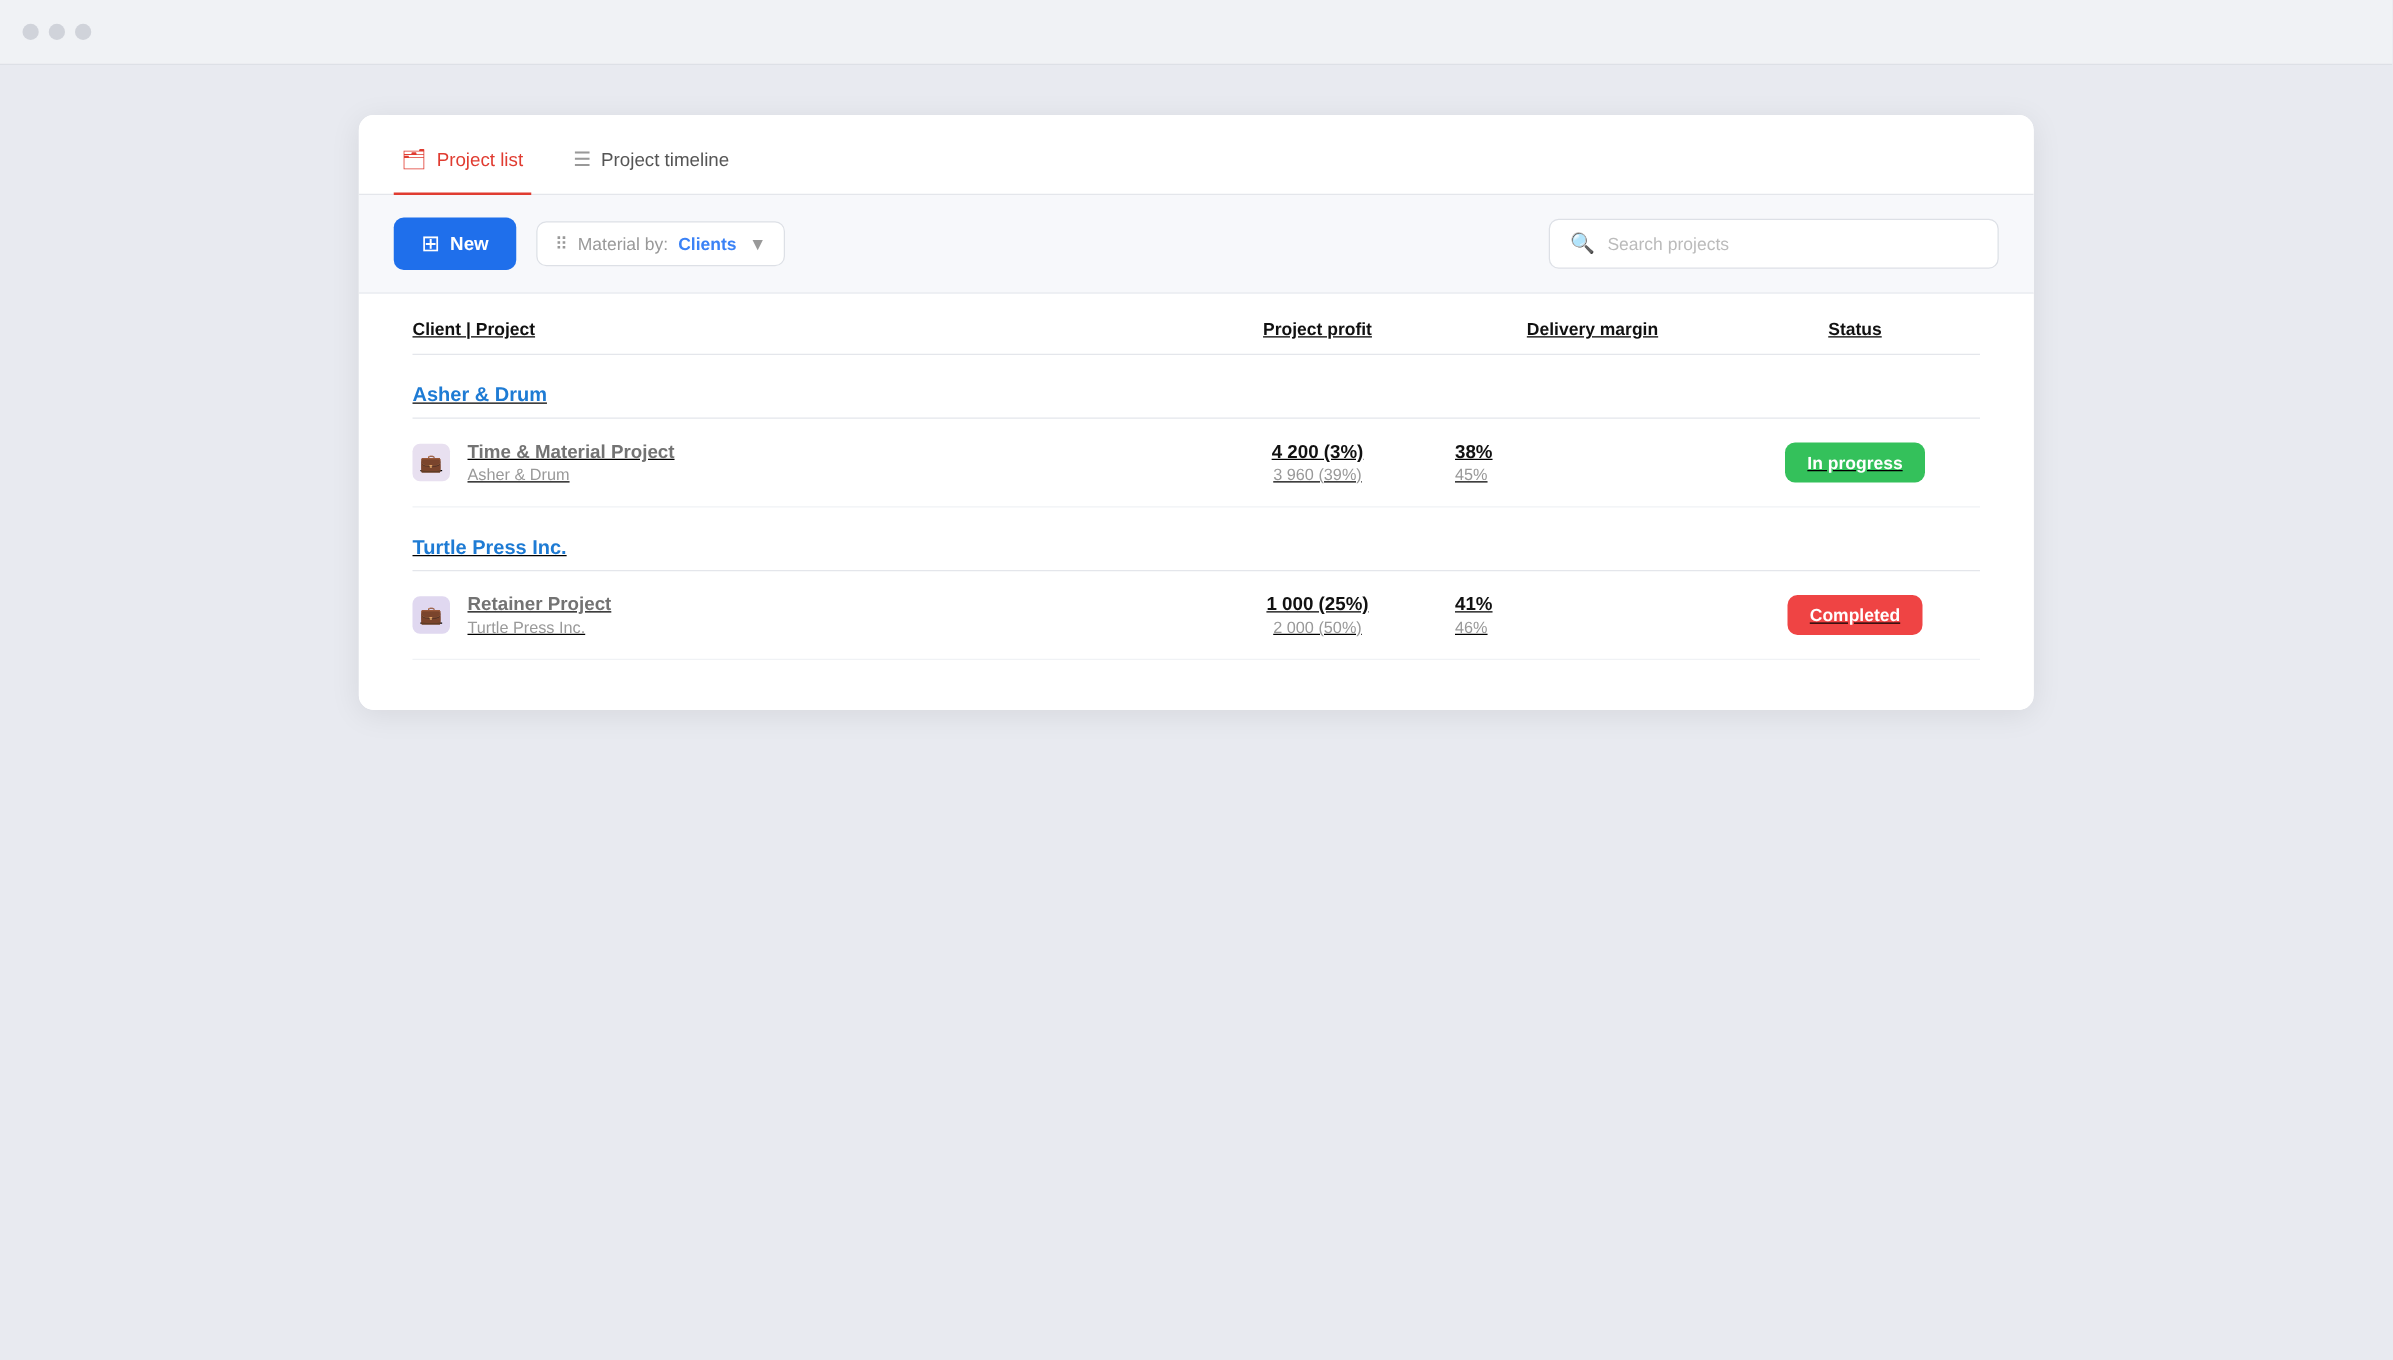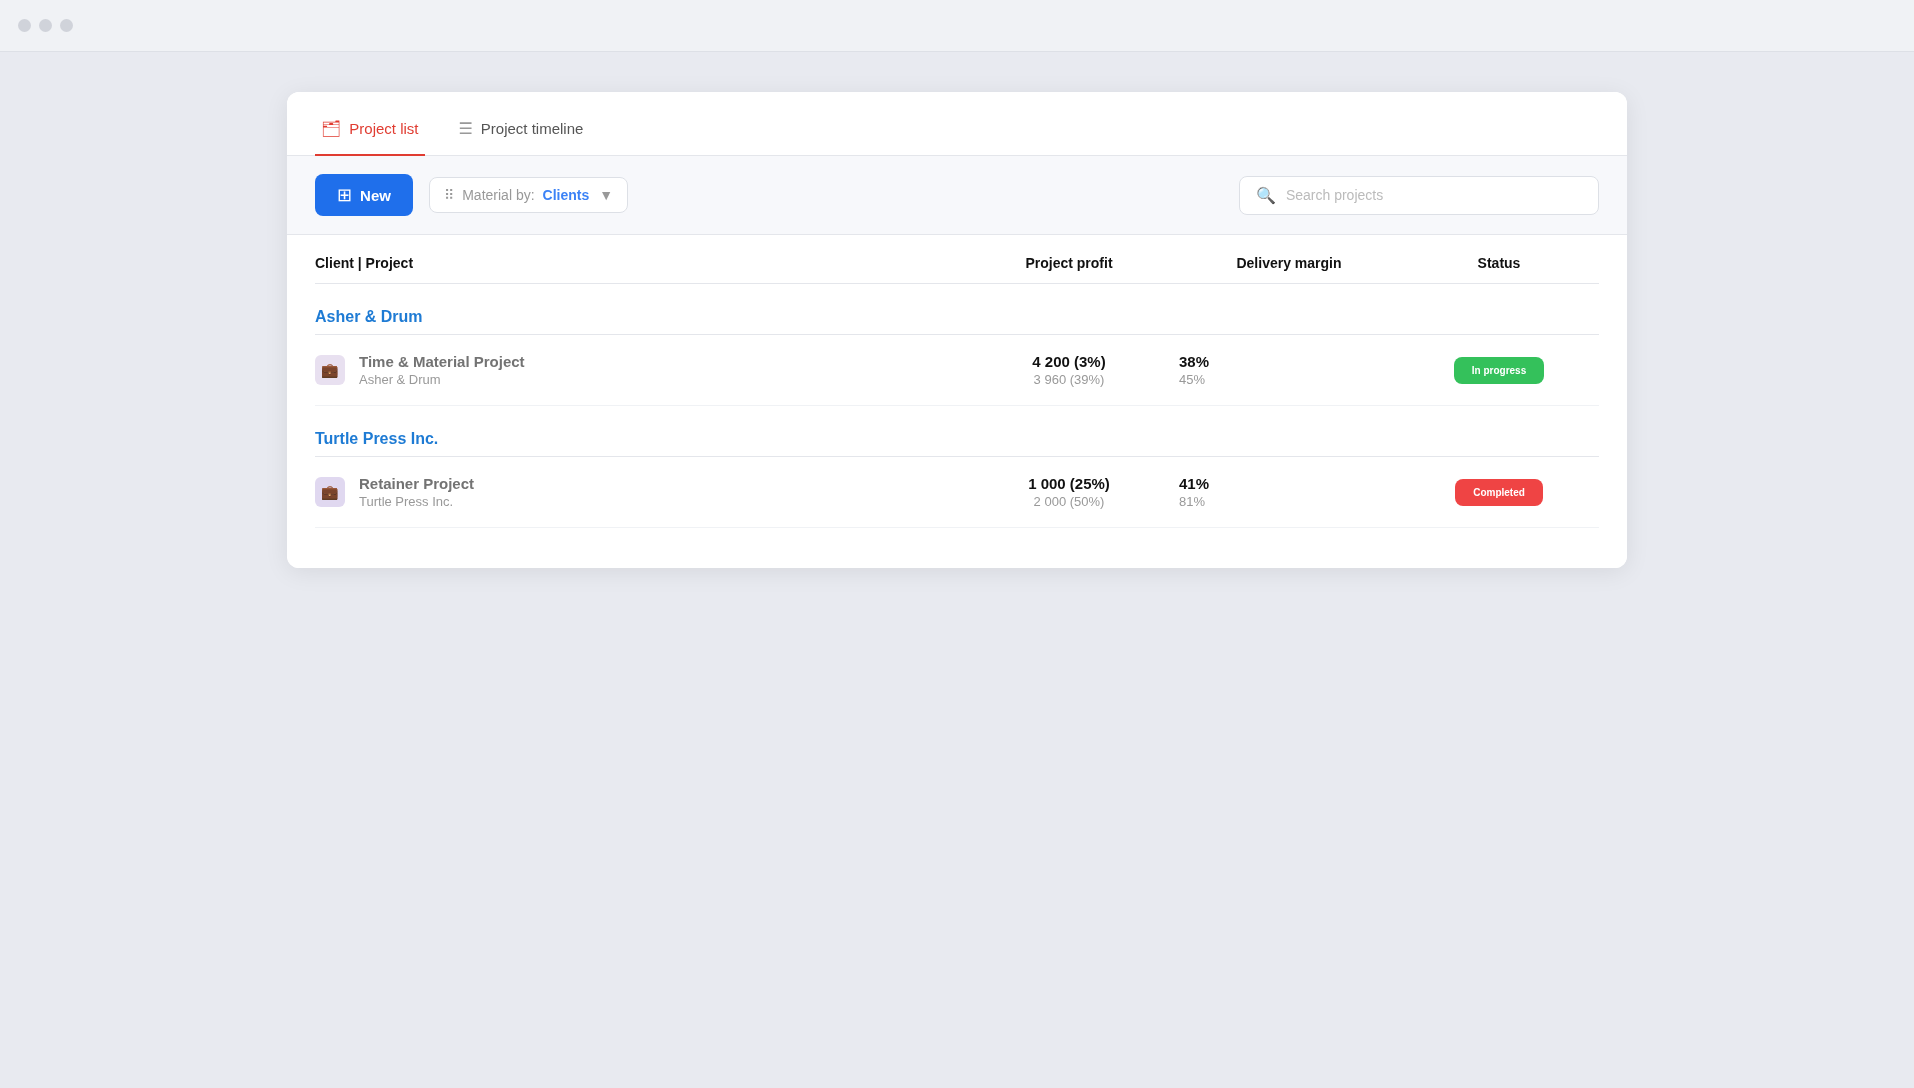--- a/index.html
+++ b/index.html
@@ -164,22 +164,23 @@
       width: 100%;
       background: transparent;
     }
 
     .search-input::placeholder {
       color: #bbb;
     }
 
     
     .table-container {
-      padding: 0 28px 40px;
+      padding: 0 43px 40px;
       background: #fff;
+      text-decoration: underline;
     }
 
     .table-header {
       display: grid;
       grid-template-columns: 1fr 220px 220px 200px;
       padding: 20px 0 12px 0;
       border-bottom: 1px solid #e4e6eb;
     }
 
     .th {
@@ -275,21 +276,21 @@
 
     .status-cell {
       display: flex;
       justify-content: center;
       align-items: center;
     }
 
     .status-badge {
       padding: 8px 18px;
       border-radius: 8px;
-      font-size: 10px;
+      font-size: 14px;
       font-weight: 600;
       color: #fff;
       cursor: default;
     }
 
     .status-badge.in-progress {
       background: #34c15b;
     }
 
     .status-badge.completed {
@@ -380,21 +381,21 @@
           <div class="project-name">Retainer Project</div>
           <div class="project-client">Turtle Press Inc.</div>
         </div>
       </div>
       <div class="profit-cell">
         <div class="profit-main">1 000 (25%)</div>
         <div class="profit-sub">2 000 (50%)</div>
       </div>
       <div class="margin-cell">
         <div class="margin-main">41%</div>
-        <div class="margin-sub">81%</div>
+        <div class="margin-sub">46%</div>
       </div>
       <div class="status-cell">
         <span class="status-badge completed">Completed</span>
       </div>
     </div>
 
   </div>
 </div>
 
 </body></html>

